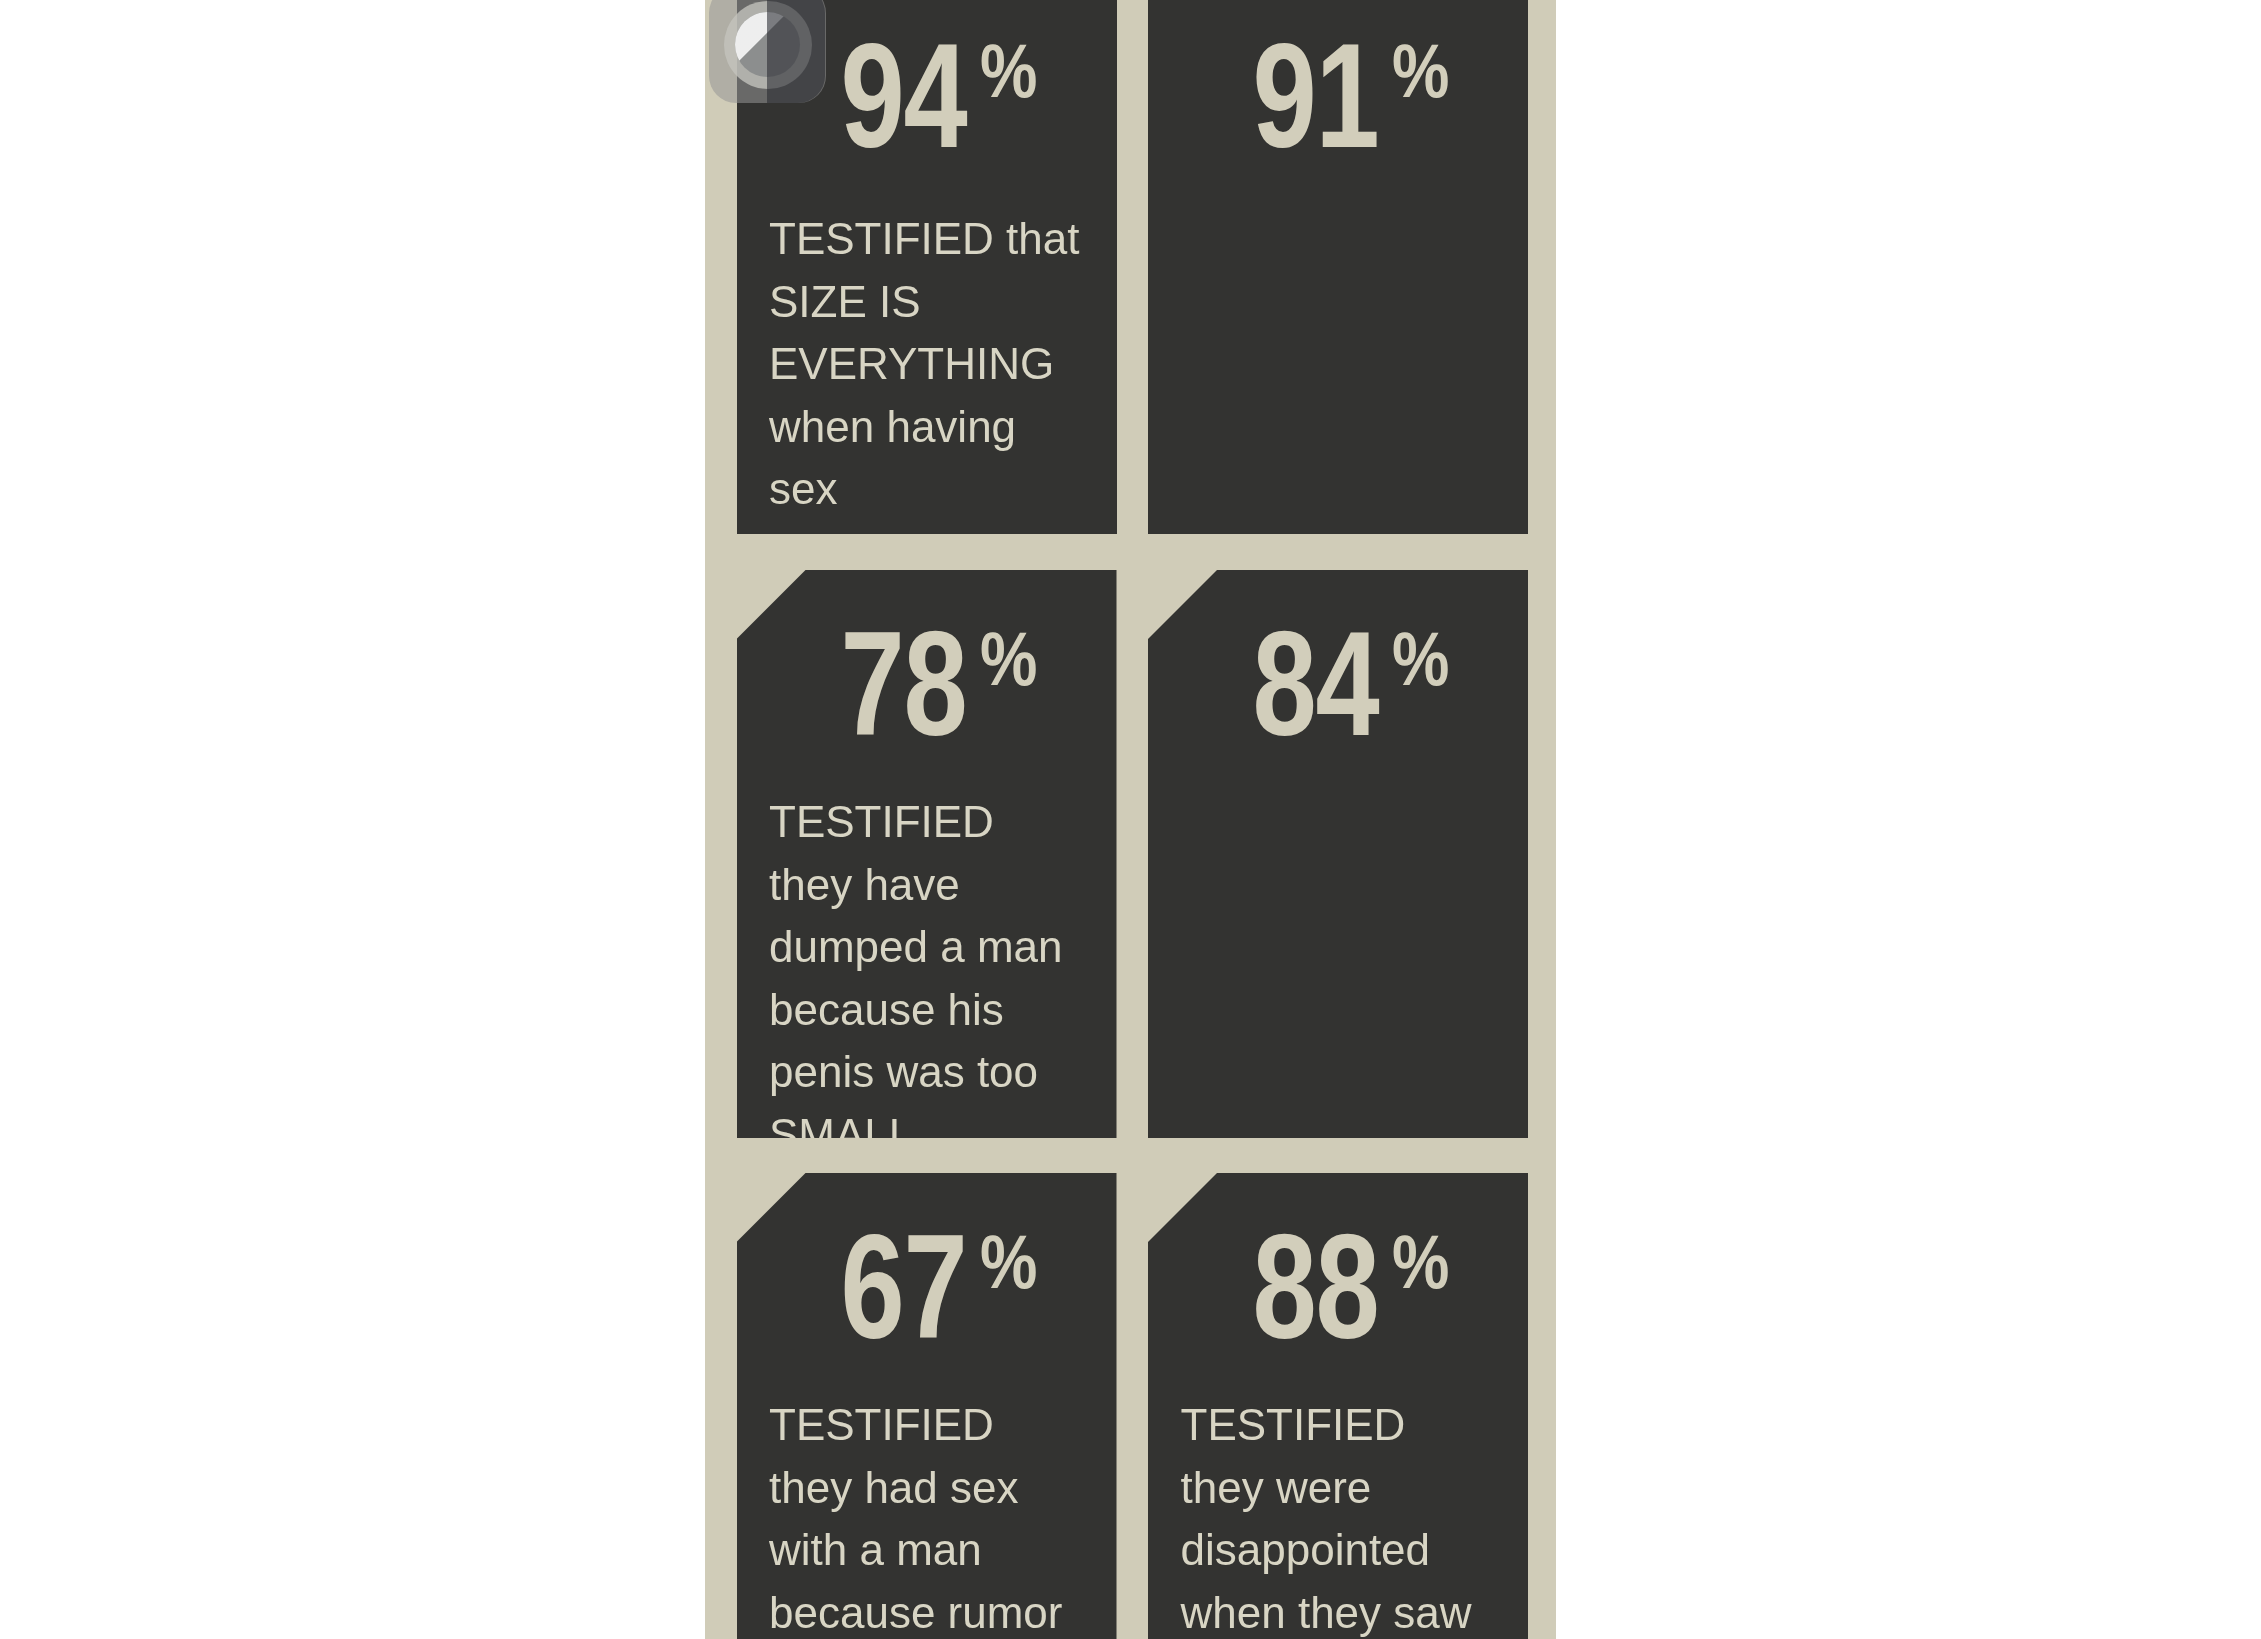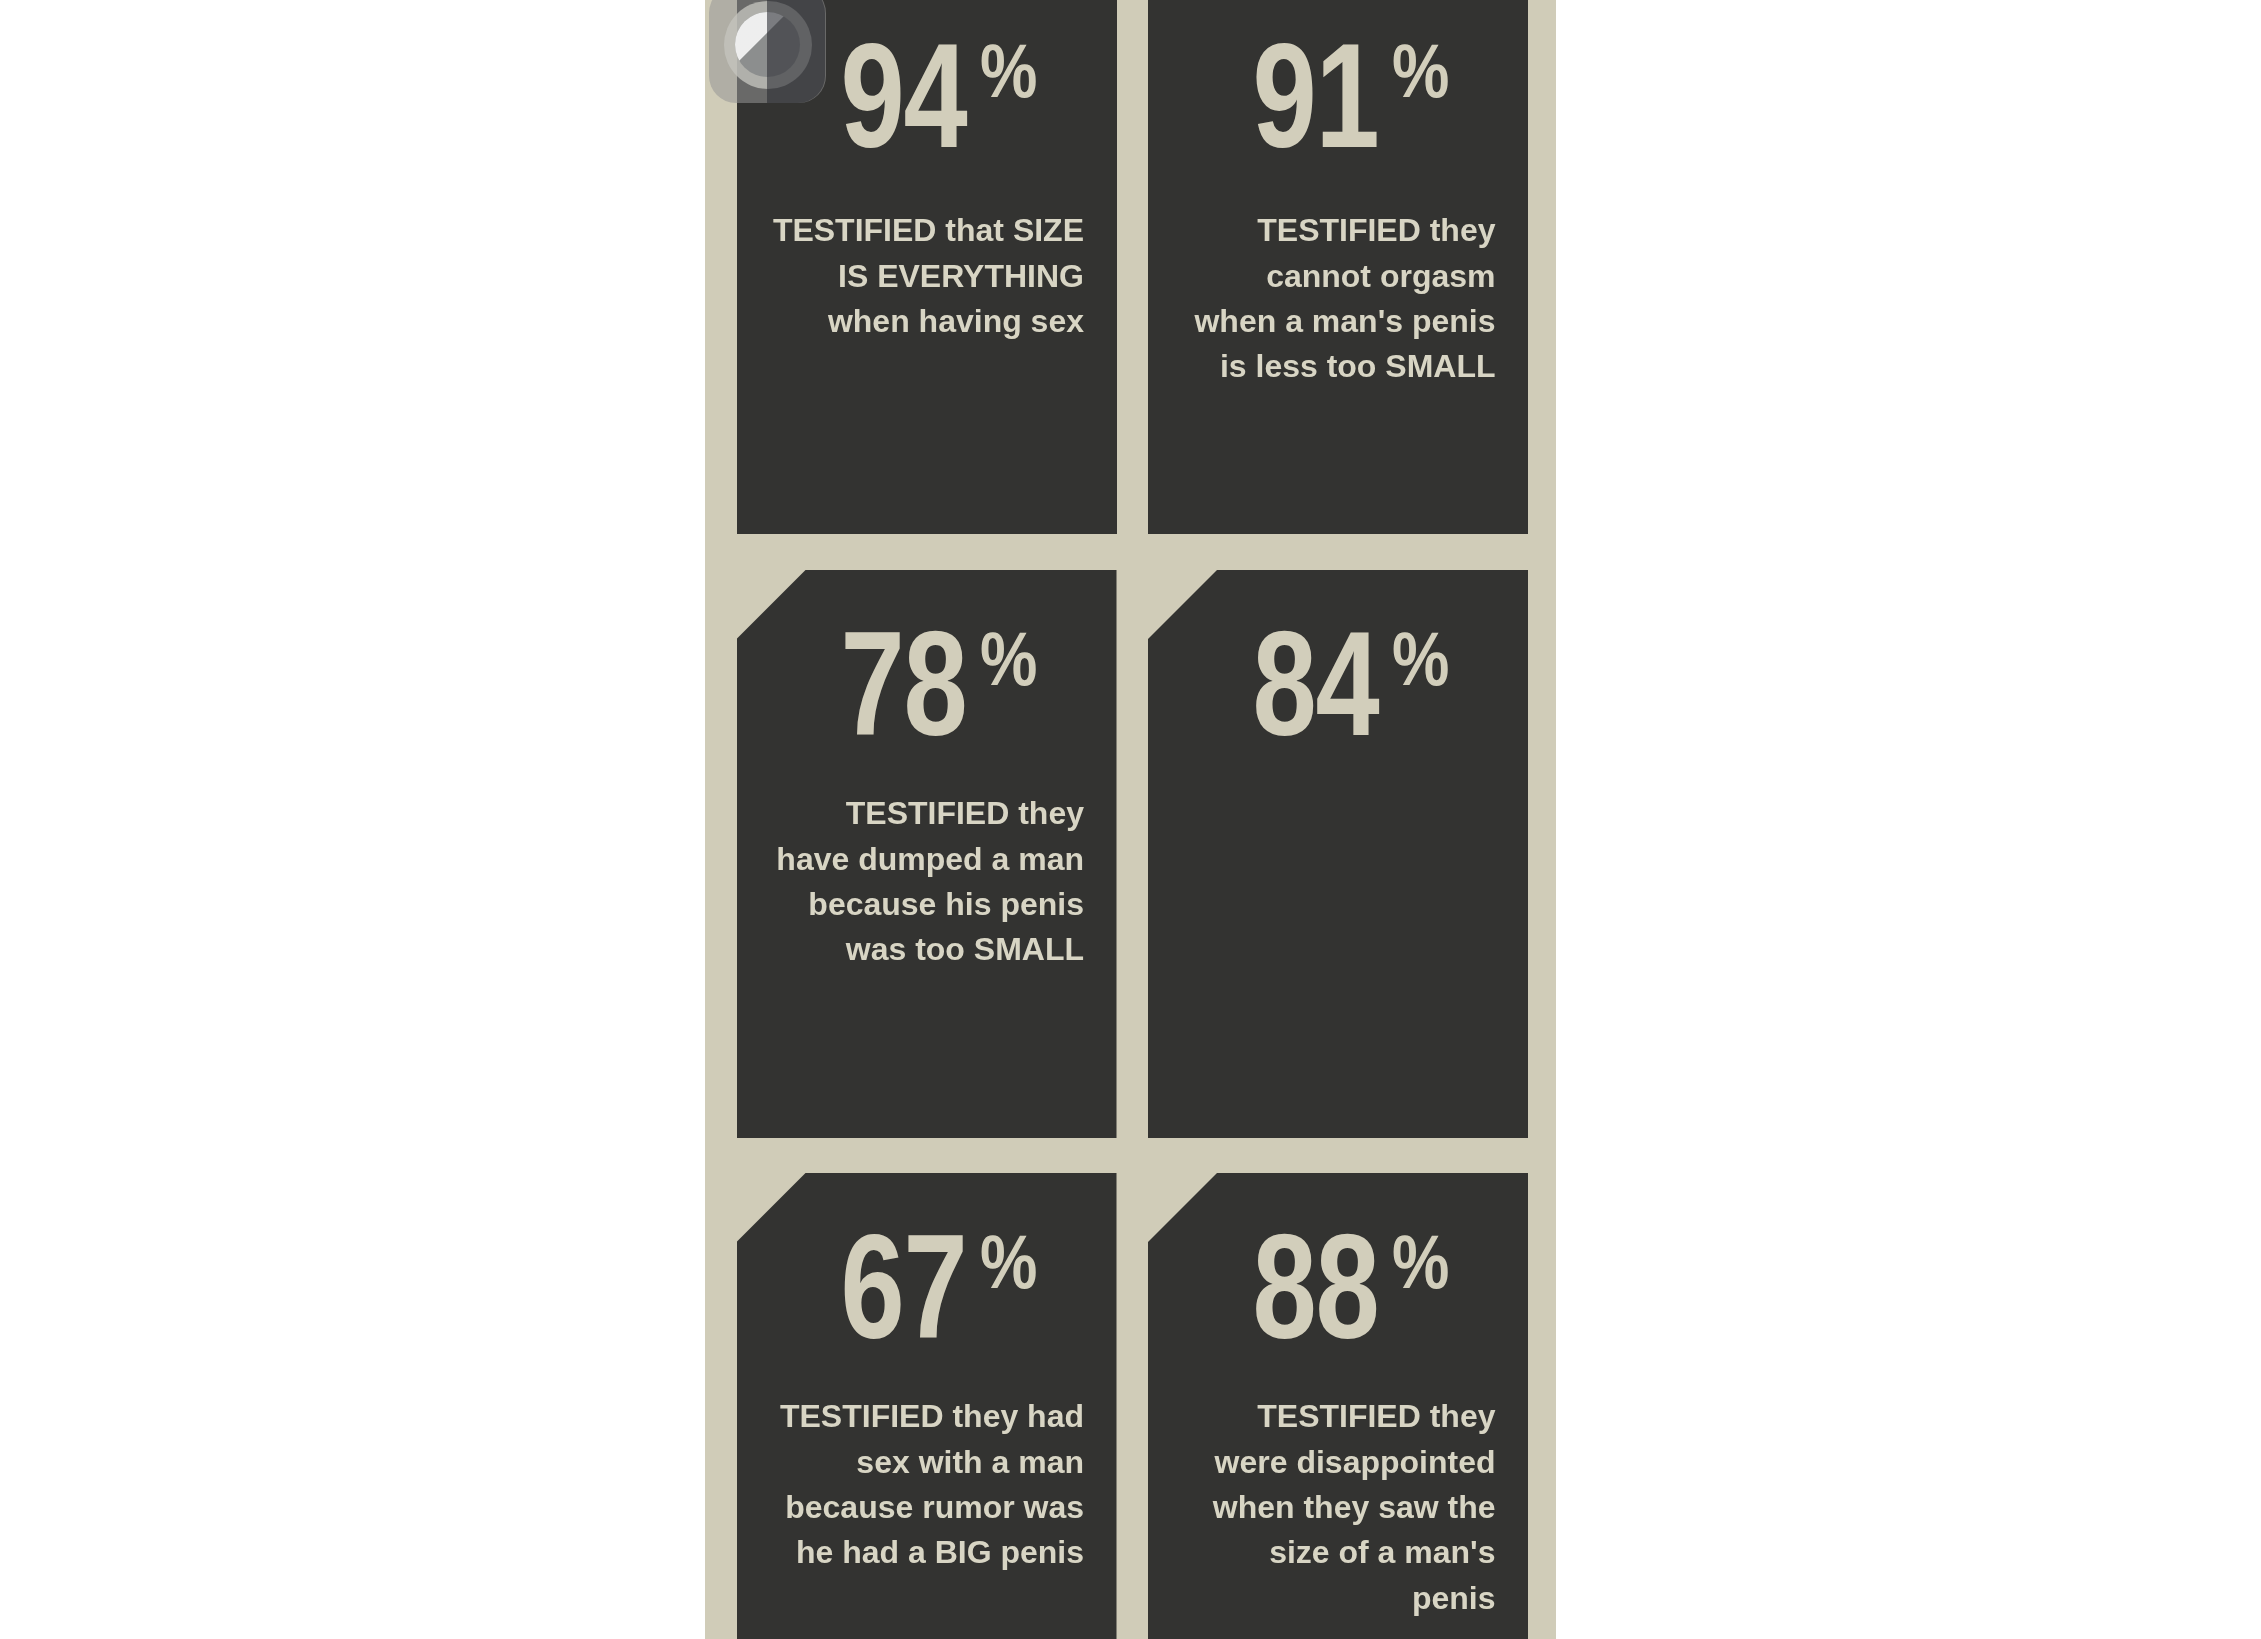--- a/index.html
+++ b/index.html
@@ -98,25 +98,25 @@
     line-height: 1;
     margin-left: 14px;
     margin-top: 4.7px;
     transform: scaleX(0.85);
     transform-origin: left top;
     color: #d2cebb;
   }
 
   .caption {
     font-family: "Liberation Sans", sans-serif;
-    font-size: 32px;
+    font-size: 44px;
     line-height: 1.42;
     color: #d8d5c4;
-    text-align: right;
-    font-weight: 700;
+    text-align: left;
+    font-weight: 400;
     max-width: 315px;
   }
 
   .row-1 .caption { margin-top: 44px; }
   .row-2 .caption { margin-top: 39px; }
   .row-3 .caption { margin-top: 39px; }
 
   
   #overlay-btn {
     position: absolute;
@@ -183,21 +183,20 @@
           <span class="stat-pct">%</span>
         </div>
         <div class="caption">TESTIFIED that SIZE IS EVERYTHING when having sex</div>
       </div>
 
       <div class="card col-b row-1">
         <div class="stat">
           <span class="stat-number">91</span>
           <span class="stat-pct">%</span>
         </div>
-        <div class="caption">TESTIFIED they cannot orgasm when a man's penis is less too SMALL</div>
       </div>
 
       <div class="card col-a row-2">
         <div class="stat">
           <span class="stat-number">78</span>
           <span class="stat-pct">%</span>
         </div>
         <div class="caption">TESTIFIED they have dumped a man because his penis was too SMALL</div>
       </div>
 

